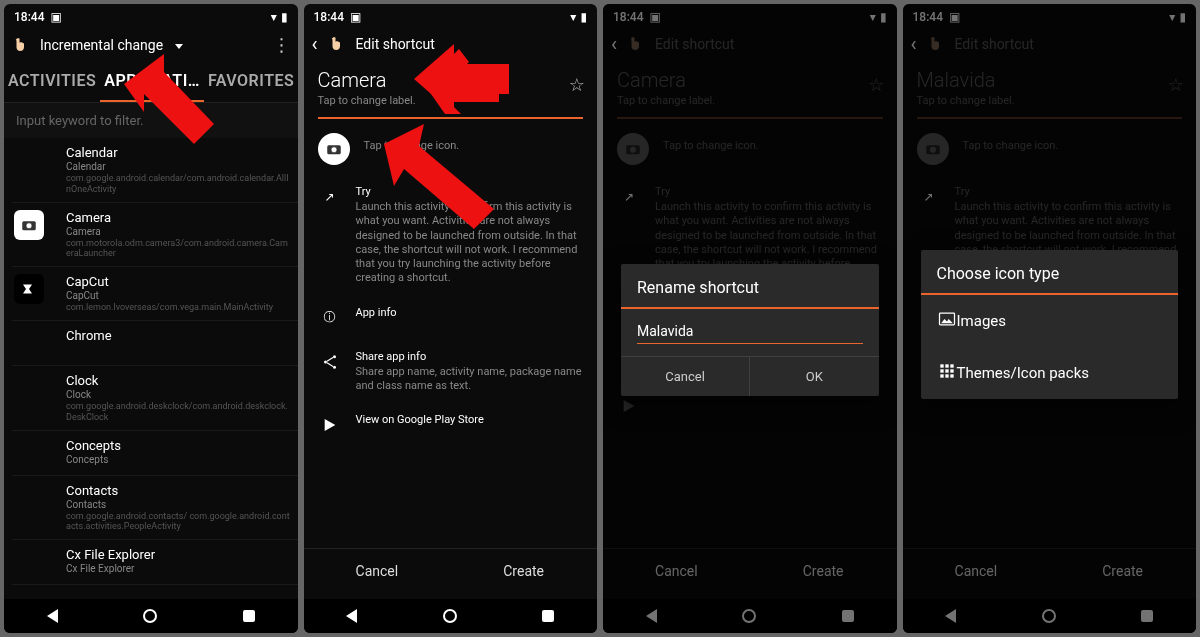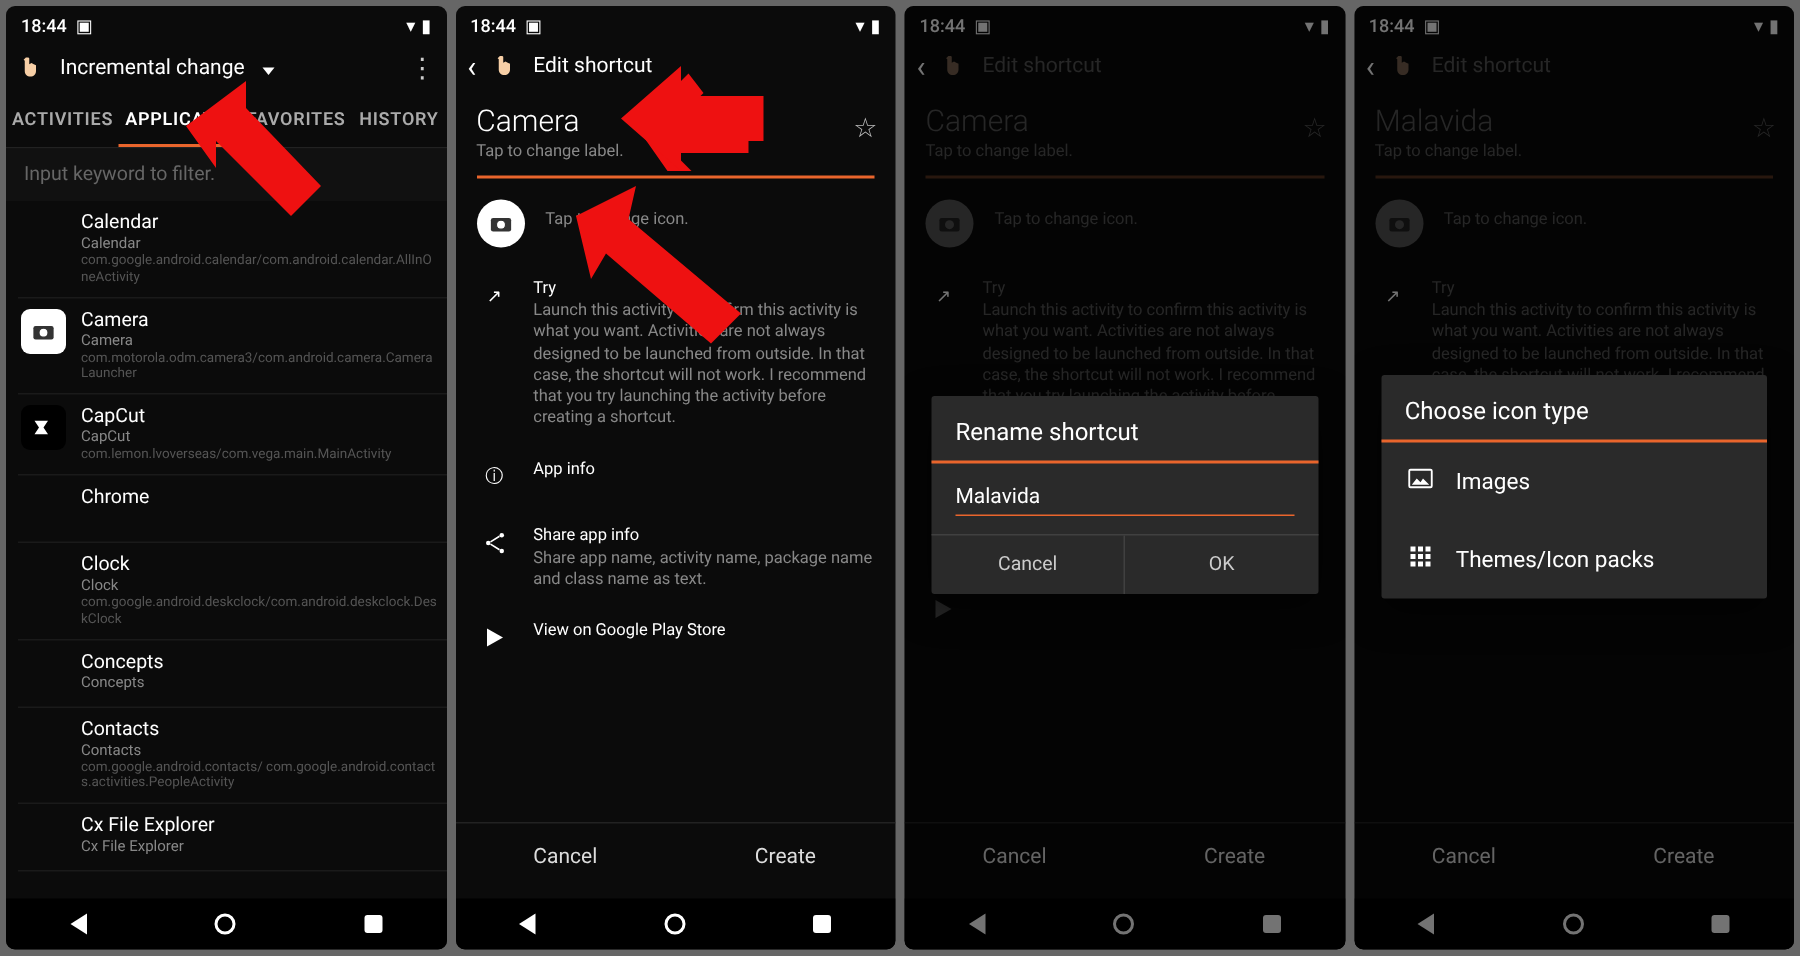--- a/index.html
+++ b/index.html
@@ -58,21 +58,21 @@
   }
   .overflow {
     font-size: 18px;
     letter-spacing: -1px;
     color: #ccc;
   }
   
   .tabs {
     display: flex;
     border-bottom: 1px solid #222;
-    font-size: 12px;
+    font-size: 16px;
     font-weight: 600;
     letter-spacing: 0.5px;
     justify-content: space-between;
   }
   .tab {
     flex: 1;
     text-align: center;
     padding: 10px 4px;
     color: #aaa;
     border-bottom: 2px solid transparent;
@@ -84,21 +84,21 @@
     font-size: 13px;
     background: #111;
   }
   .list {
     overflow: hidden;
     height: calc(100% - 170px);
     padding-left: 8px;
   }
   .app-row {
     display: flex;
-    gap: 10px;
+    gap: 22px;
     padding: 7px 6px 7px 2px;
     border-bottom: 1px solid #1a1a1a;
     align-items: flex-start;
   }
   .app-icon-slot { width: 30px; height: 30px; flex-shrink: 0; }
   .app-icon {
     width: 30px; height: 30px;
     border-radius: 6px;
     background: #fff;
     display: flex; align-items: center; justify-content: center;
@@ -198,21 +198,21 @@
     position: absolute;
     left: 18px; right: 18px;
     top: 246px;
     background: #2a2a2a;
     border-radius: 2px;
     box-shadow: 0 8px 24px rgba(0,0,0,0.6);
   }
   .icon-dlg h3 { color: #fff; font-size: 16px; font-weight: 400; padding: 14px 16px 10px 16px;}
   .icon-dlg .accent2 { height: 2px; background: #e9652c;}
   .icon-dlg .opt {
-    display:flex; gap: 14px; align-items:center;
+    display:flex; align-items:center;
     padding: 14px 16px;
     color: #fff; font-size: 15px;
   }
   
   .red-arrow {
     position: absolute;
     z-index: 50;
   }
   .red-arrow svg { display:block; }
   .back-chevron {

